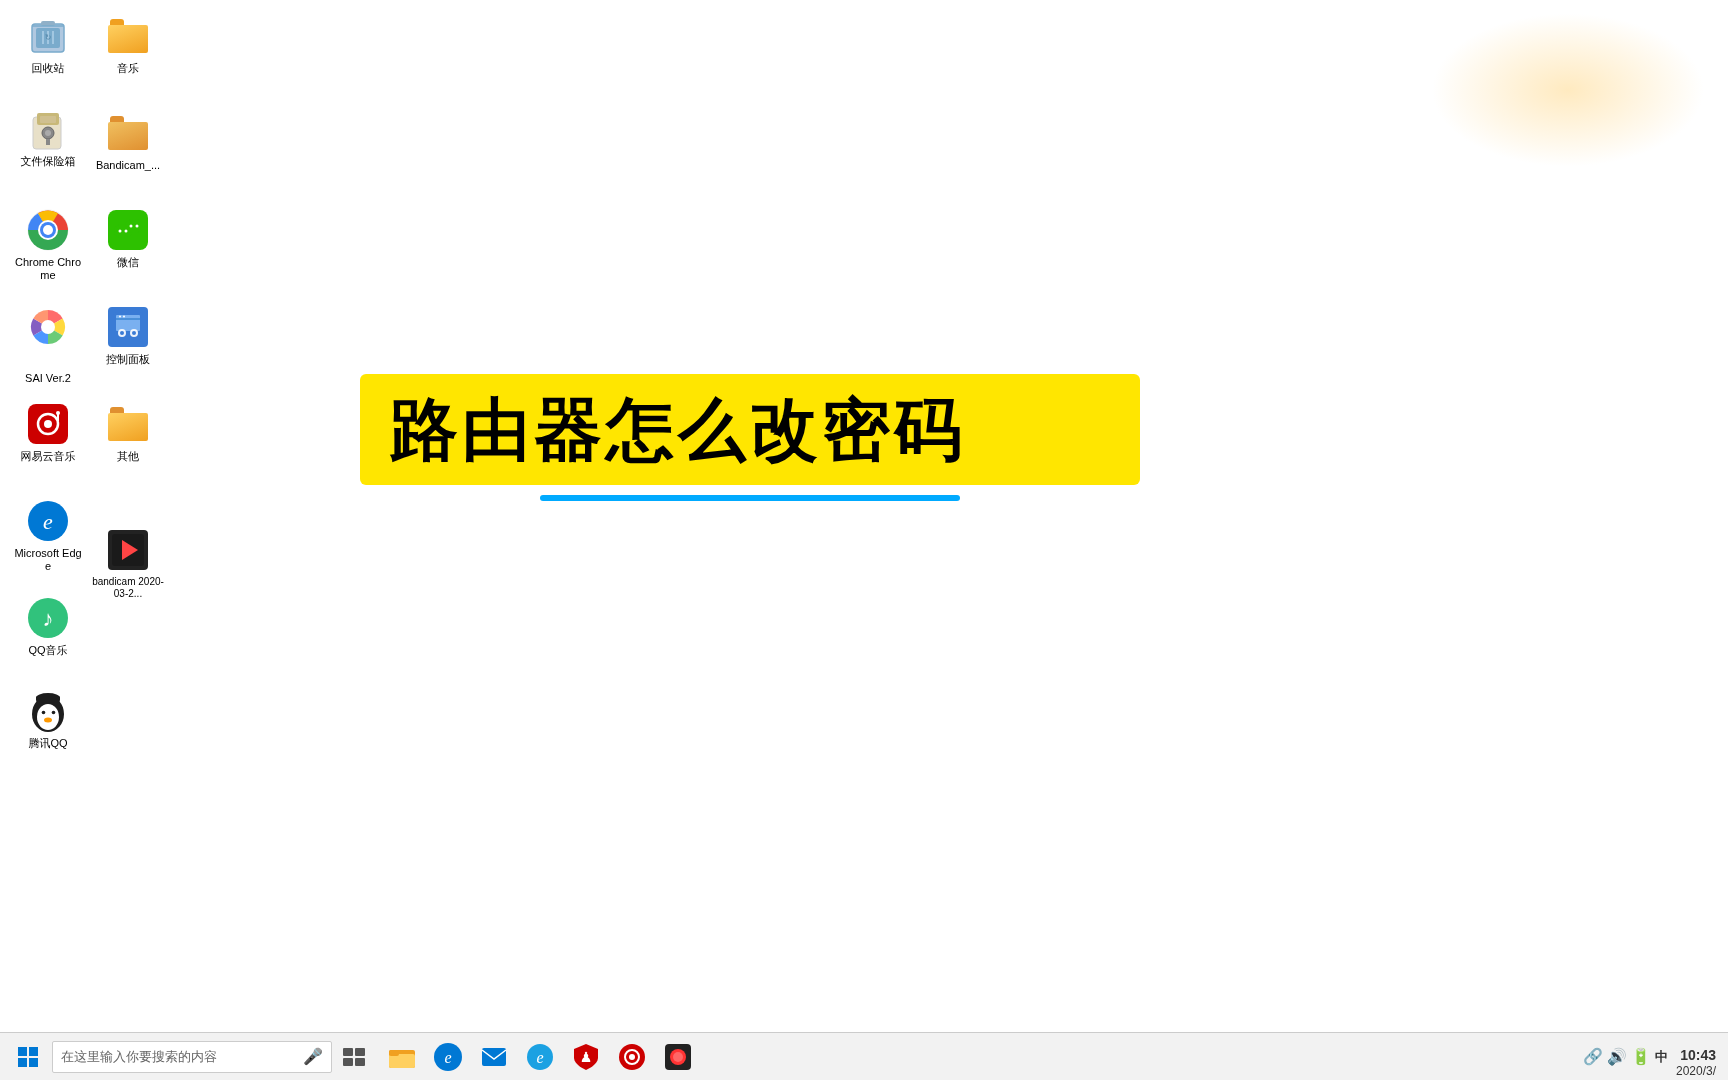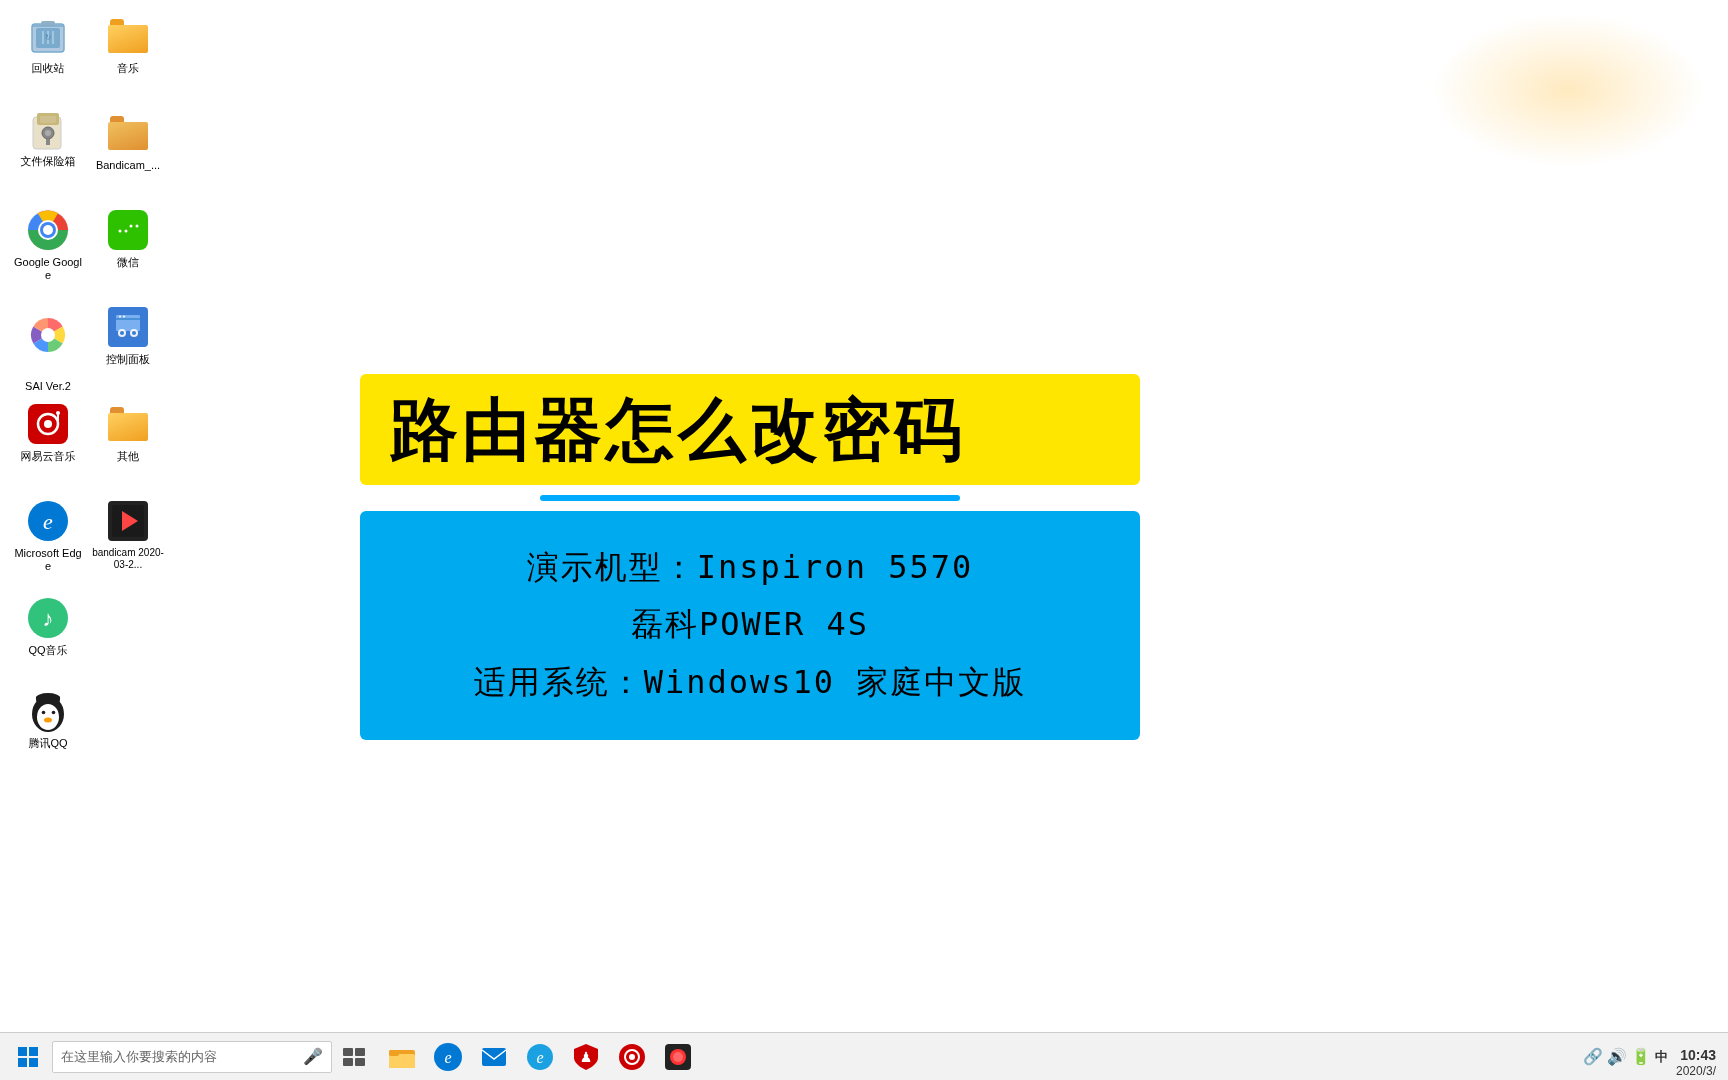--- a/index.html
+++ b/index.html
@@ -406,41 +406,41 @@
         <path d="M21 21 L1 21 A20 20 0 0 0 41 21 Z" fill="#34A853"></path>
 
         <path d="M21 21 L31 4.3 A20 20 0 0 0 11 4.3 Z" fill="#FBBC04"></path>
 
         <circle cx="21" cy="21" r="10" fill="white"></circle>
 
         <circle cx="21" cy="21" r="8" fill="#4285F4"></circle>
         <circle cx="21" cy="21" r="5" fill="white"></circle>
       </svg>
     </div>
-    <span class="icon-label">Google Google</span>
+    <span class="icon-label">Chrome Chrome</span>
   </div>
 
   <div class="desktop-icon" style="position:absolute;left:88px;top:202px;">
     <div class="icon-img">
       <div class="wechat-icon-bg">
         <svg width="30" height="26" viewBox="0 0 30 26">
 
           <ellipse cx="10" cy="14" rx="9" ry="7" fill="#2DC100"></ellipse>
           <ellipse cx="21" cy="9" rx="9" ry="7" fill="#2DC100"></ellipse>
           <circle cx="7" cy="14" r="1.5" fill="white"></circle>
           <circle cx="13" cy="14" r="1.5" fill="white"></circle>
           <circle cx="18" cy="9" r="1.5" fill="white"></circle>
           <circle cx="24" cy="9" r="1.5" fill="white"></circle>
         </svg>
       </div>
     </div>
     <span class="icon-label">微信</span>
   </div>
 
-  <div class="desktop-icon" style="position:absolute;left:8px;top:307px;gap:23px;">
+  <div class="desktop-icon" style="position:absolute;left:8px;top:299px;gap:23px;">
     <div class="icon-img">
       <div class="sai-icon">
         <svg width="36" height="36" viewBox="0 0 36 36">
 
           <circle cx="18" cy="18" r="17" fill="white"></circle>
           <path d="M18 18 L18 1 A17 17 0 0 1 32.7 9.5 Z" fill="#FF6B6B"></path>
           <path d="M18 18 L32.7 9.5 A17 17 0 0 1 32.7 26.5 Z" fill="#FFD93D"></path>
           <path d="M18 18 L32.7 26.5 A17 17 0 0 1 18 35 Z" fill="#6BCB77"></path>
           <path d="M18 18 L18 35 A17 17 0 0 1 3.3 26.5 Z" fill="#4D96FF"></path>
           <path d="M18 18 L3.3 26.5 A17 17 0 0 1 3.3 9.5 Z" fill="#845EC2"></path>
@@ -502,21 +502,21 @@
     <div class="icon-img">
       <div class="edge-icon-bg">
         <svg width="30" height="30" viewBox="0 0 30 30">
           <text x="15" y="23" text-anchor="middle" font-size="22" fill="white" font-family="serif" font-style="italic">e</text>
         </svg>
       </div>
     </div>
     <span class="icon-label">Microsoft Edge</span>
   </div>
 
-  <div class="desktop-icon" style="position:absolute;left:88px;top:493px;">
+  <div class="desktop-icon" style="position:absolute;left:88px;top:522px;">
     <div class="icon-img">
       <div class="bandicam-icon">
         <svg width="36" height="36" viewBox="0 0 36 36">
           <rect x="2" y="2" width="32" height="32" rx="3" fill="#1a1a1a"></rect>
           <polygon points="12,8 28,18 12,28" fill="#FF4444"></polygon>
         </svg>
       </div>
     </div>
     <span class="icon-label" style="font-size:10px;">bandicam 2020-03-2...</span>
   </div>
@@ -553,27 +553,20 @@
       </svg>
     </div>
     <span class="icon-label">腾讯QQ</span>
   </div>
 
   <div style="position:absolute;left:360px;top:374px;width:780px;">
     <div class="title-box">
       <div class="title-text">路由器怎么改密码</div>
     </div>
     <div class="blue-underline"></div>
-    <div class="info-box">
-      <div class="info-text">
-        <div>演示机型：Inspiron 5570</div>
-        <div>磊科POWER 4S</div>
-        <div>适用系统：Windows10 家庭中文版</div>
-      </div>
-    </div>
   </div>
 
 
 </div>
 
 <div class="taskbar">
 
   <div class="start-button">
     <div class="win-grid">
       <div class="win-grid-cell" style="background:#0078D4;"></div>

